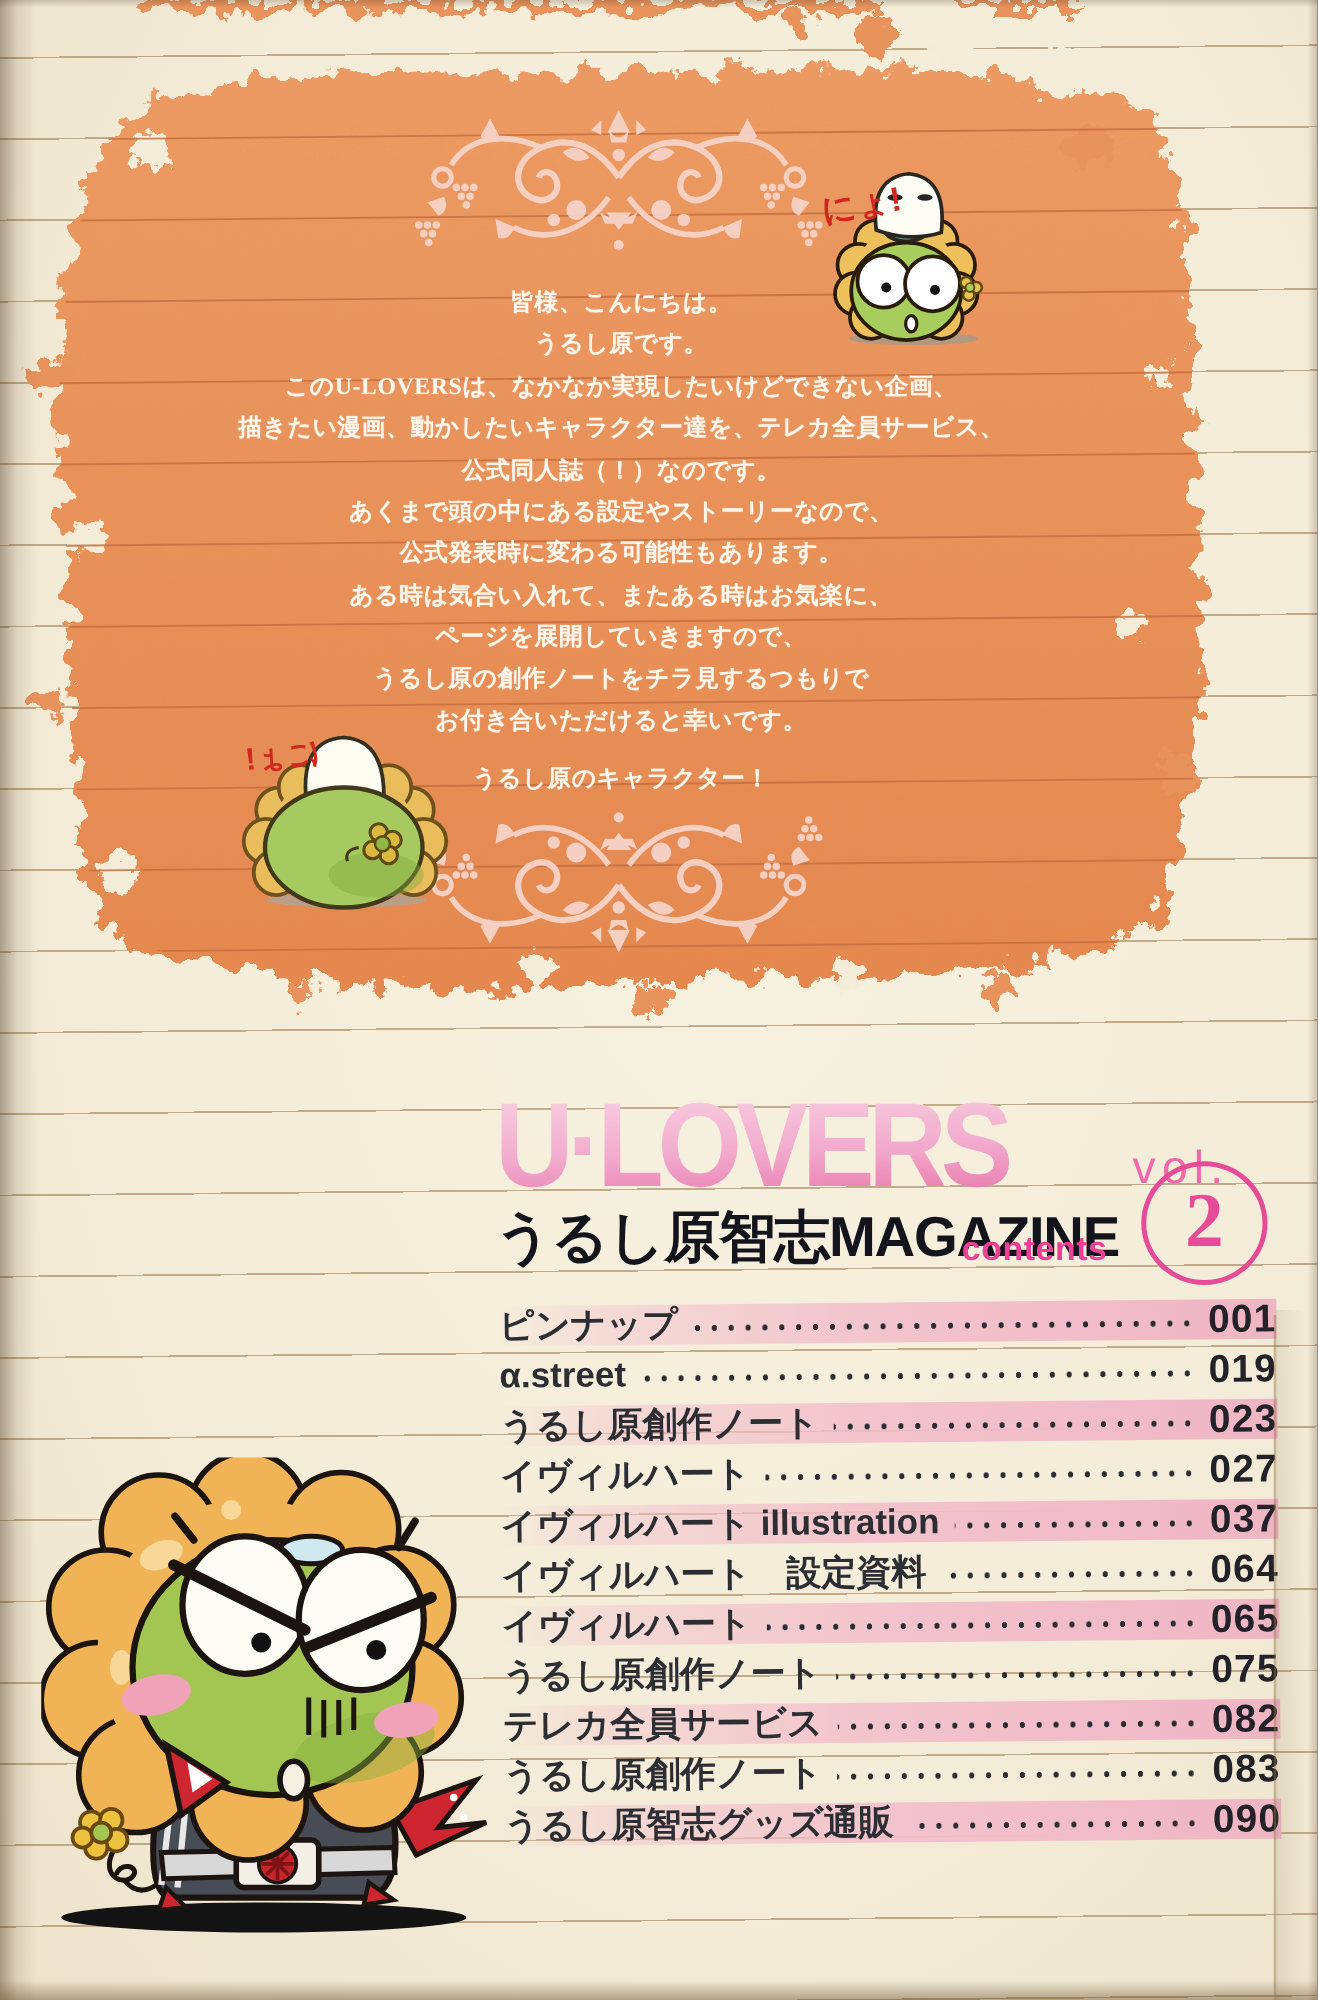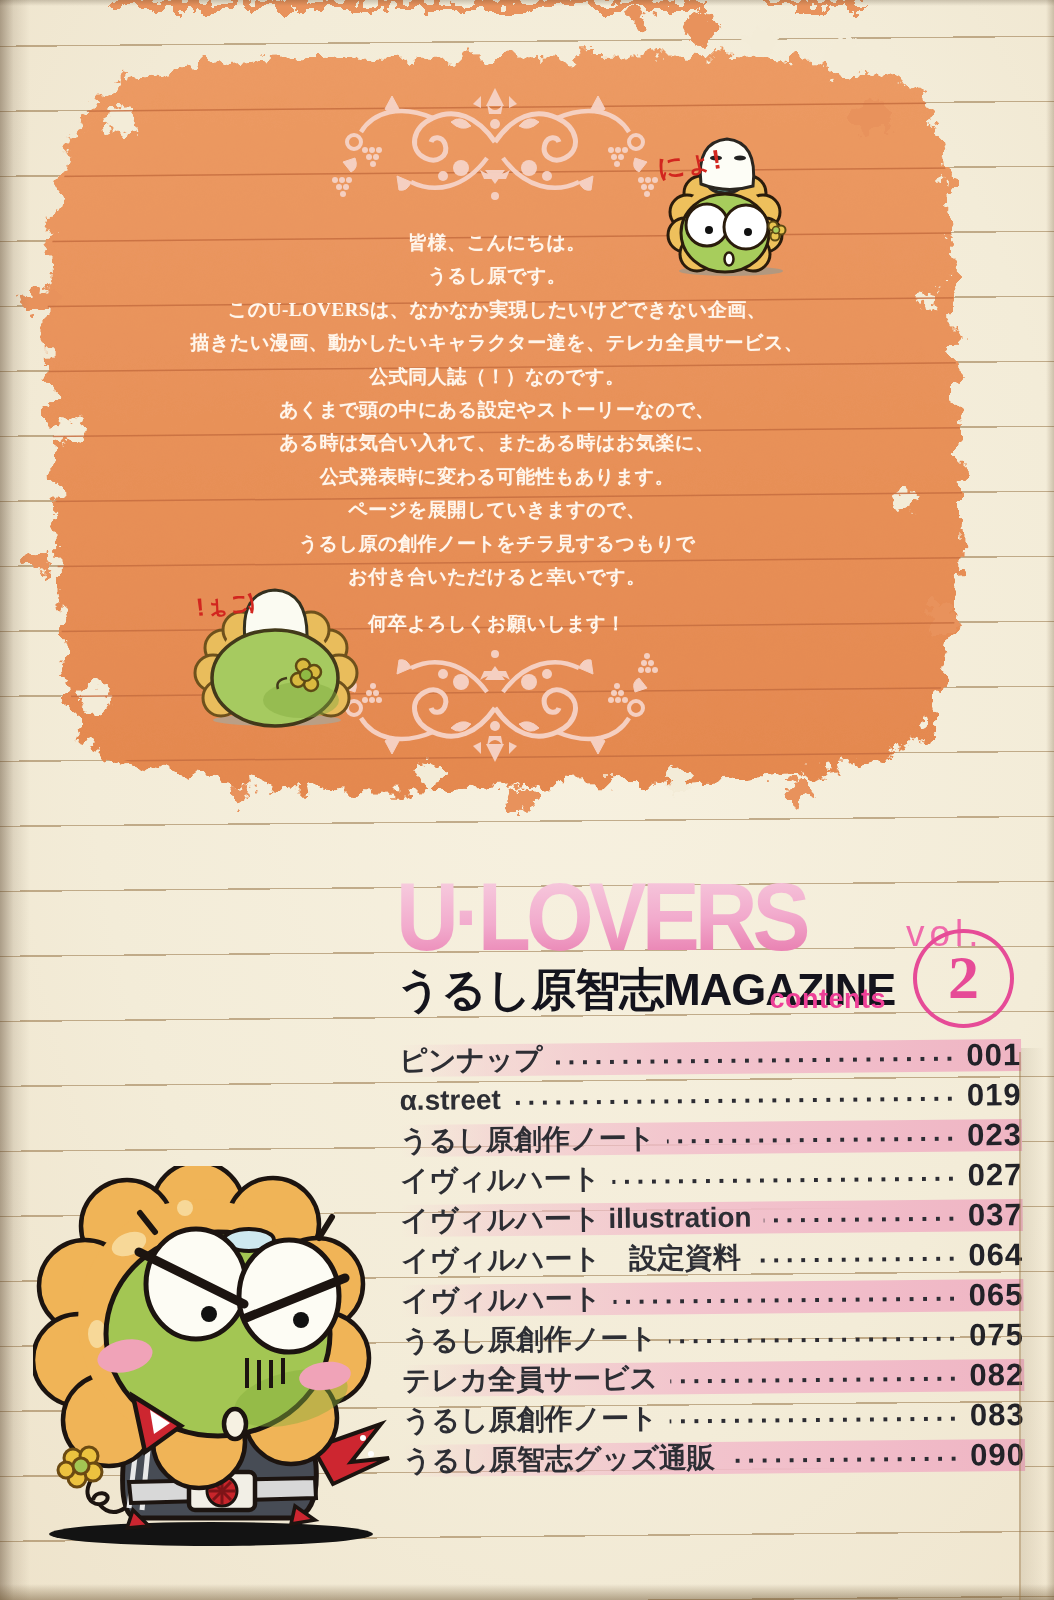--- a/index.html
+++ b/index.html
@@ -228,27 +228,27 @@
 
   <div class="intro">
     <div>
 
     <div class="intro-line">皆様、こんにちは。</div>
         <div class="intro-line">うるし原です。</div>
         <div class="intro-line">このU-LOVERSは、なかなか実現したいけどできない企画、</div>
         <div class="intro-line">描きたい漫画、動かしたいキャラクター達を、テレカ全員サービス、</div>
         <div class="intro-line">公式同人誌（！）なのです。</div>
         <div class="intro-line">あくまで頭の中にある設定やストーリーなので、</div>
+        <div class="intro-line">公式発表時に変わる可能性もあります。</div>
         <div class="intro-line">ある時は気合い入れて、またある時はお気楽に、</div>
-        <div class="intro-line">公式発表時に変わる可能性もあります。</div>
         <div class="intro-line">ページを展開していきますので、</div>
         <div class="intro-line">うるし原の創作ノートをチラ見するつもりで</div>
         <div class="intro-line">お付き合いただけると幸いです。</div>
       </div>
-    <div class="intro-closing">何卒よろしくお願いします！</div>
+    <div class="intro-closing">うるし原のキャラクター！</div>
   </div>
 
   <svg class="mascot mascot-tr" width="162" height="152" viewBox="0 0 162 152">
     <ellipse cx="86" cy="141" rx="52" ry="5" fill="#9a9a8e" opacity="0.7"></ellipse>
     <g stroke="#2a1c0c" stroke-width="3" fill="#eec05c">
       <circle cx="80" cy="57" r="17"></circle>
         <circle cx="104" cy="63" r="17"></circle>
         <circle cx="118" cy="82" r="17"></circle>
       <circle cx="120" cy="105" r="17"></circle>
         <circle cx="108" cy="124" r="17"></circle>

